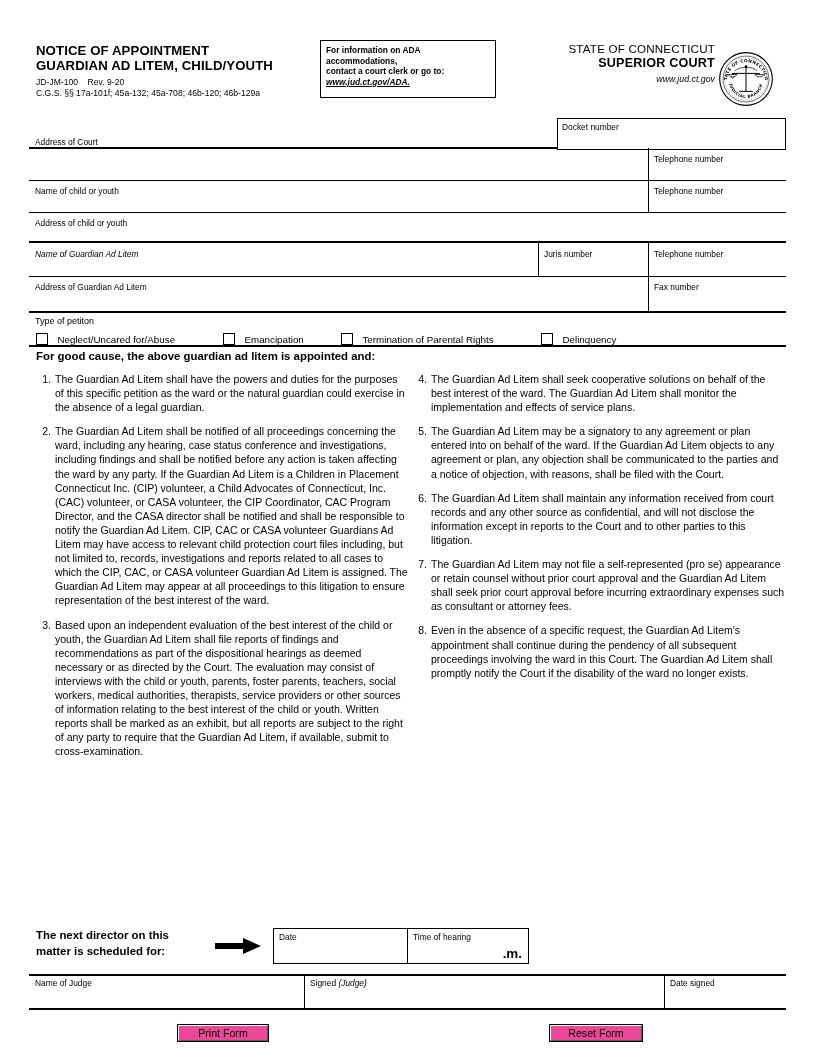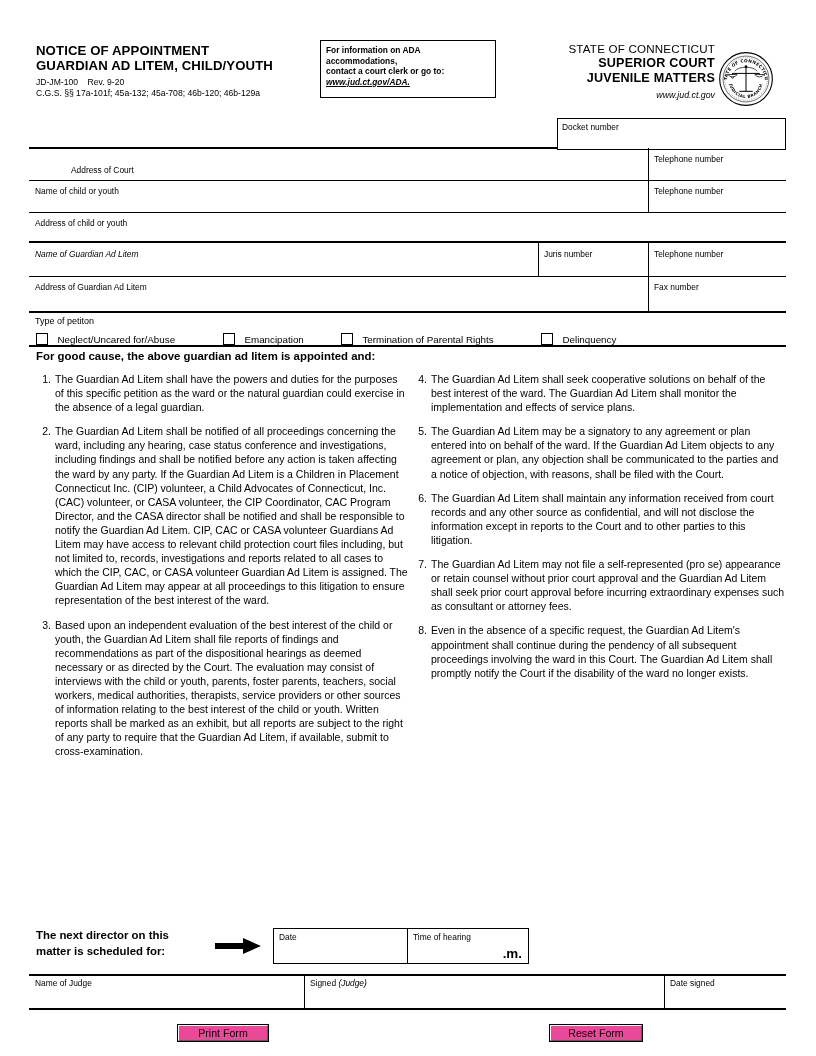--- a/index.html
+++ b/index.html
@@ -126,21 +126,20 @@
   <div class="ada-box">
     <div>For information on ADA</div>
     <div>accommodations,</div>
     <div>contact a court clerk or go to:</div>
     <div class="link">www.jud.ct.gov/ADA.</div>
   </div>
 
   <div class="state-block">
     <div class="s1">STATE OF CONNECTICUT</div>
     <div class="s2">SUPERIOR COURT</div>
-    <div class="s3">JUVENILE MATTERS</div>
     <div class="s4">www.jud.ct.gov</div>
   </div>
 
   <div class="seal">
     <svg viewBox="0 0 100 100" width="56" height="56">
       <defs>
         <path id="arcTop" d="M 16,54 A 34,34 0 0 1 84,54"></path>
         <path id="arcBot" d="M 20,54 A 30,30 0 0 0 80,54"></path>
       </defs>
       <circle cx="50" cy="50" r="47" fill="#fff" stroke="#000" stroke-width="2"></circle>
@@ -167,21 +166,21 @@
       <circle cx="50" cy="28" r="2.4" fill="#000"></circle>
     </svg>
   </div>
 
   <div class="rule-thick" style="top:147px;"></div>
 
   <div class="docket-box">
     <div class="fld">Docket number</div>
   </div>
 
-  <div class="fld" style="left:35px; top:166px;margin-left:36px;">Address of Court</div>
+  <div class="fld" style="left:35px; top:138px;">Address of Court</div>
   <div class="fld" style="left:654px; top:155px;">Telephone number</div>
   <div class="line hline" style="left:29px; top:180px; width:757px;"></div>
   <div class="line vline" style="left:648px; top:148px; height:64px;"></div>
 
   <div class="fld" style="left:35px; top:187px;">Name of child or youth</div>
   <div class="fld" style="left:654px; top:187px;">Telephone number</div>
   <div class="line hline" style="left:29px; top:212px; width:757px;"></div>
 
   <div class="fld" style="left:35px; top:219px;">Address of child or youth</div>
   <div class="rule-thick" style="top:241px;"></div>

